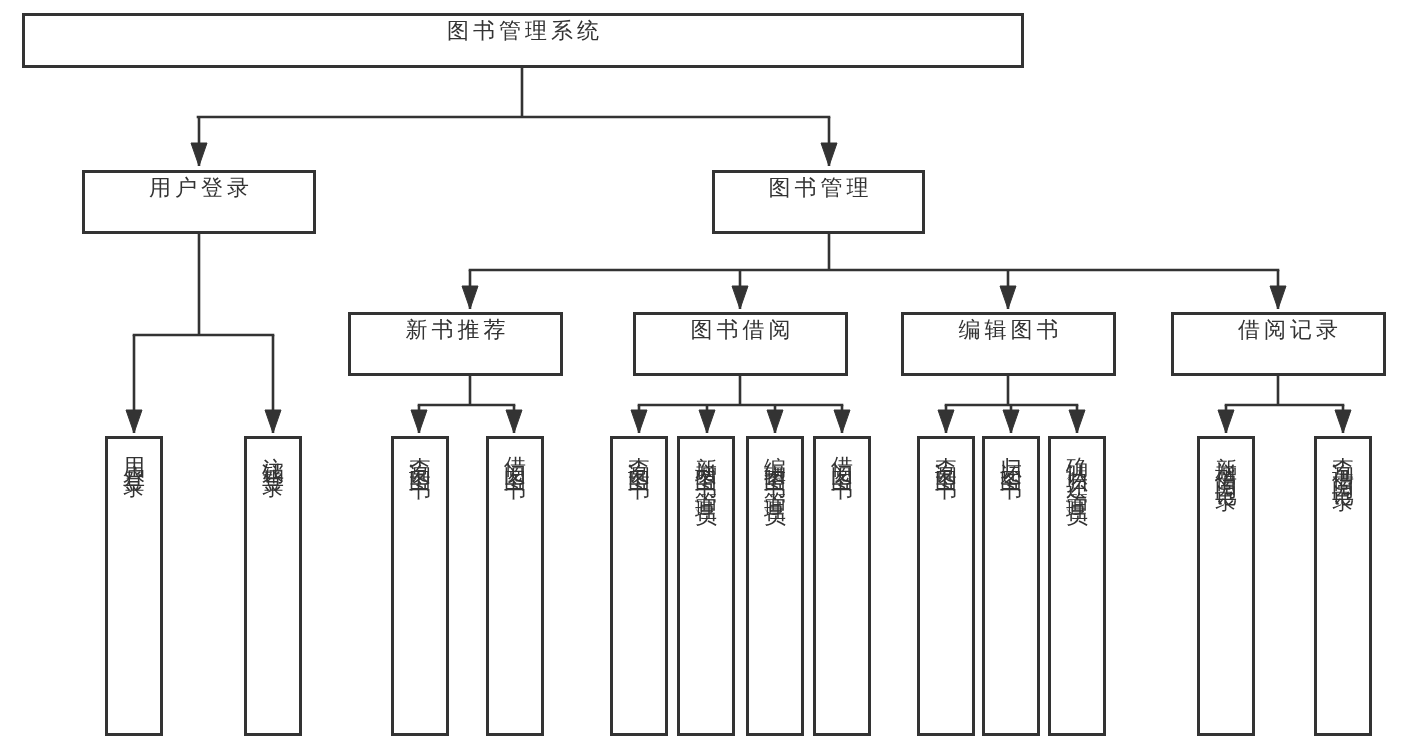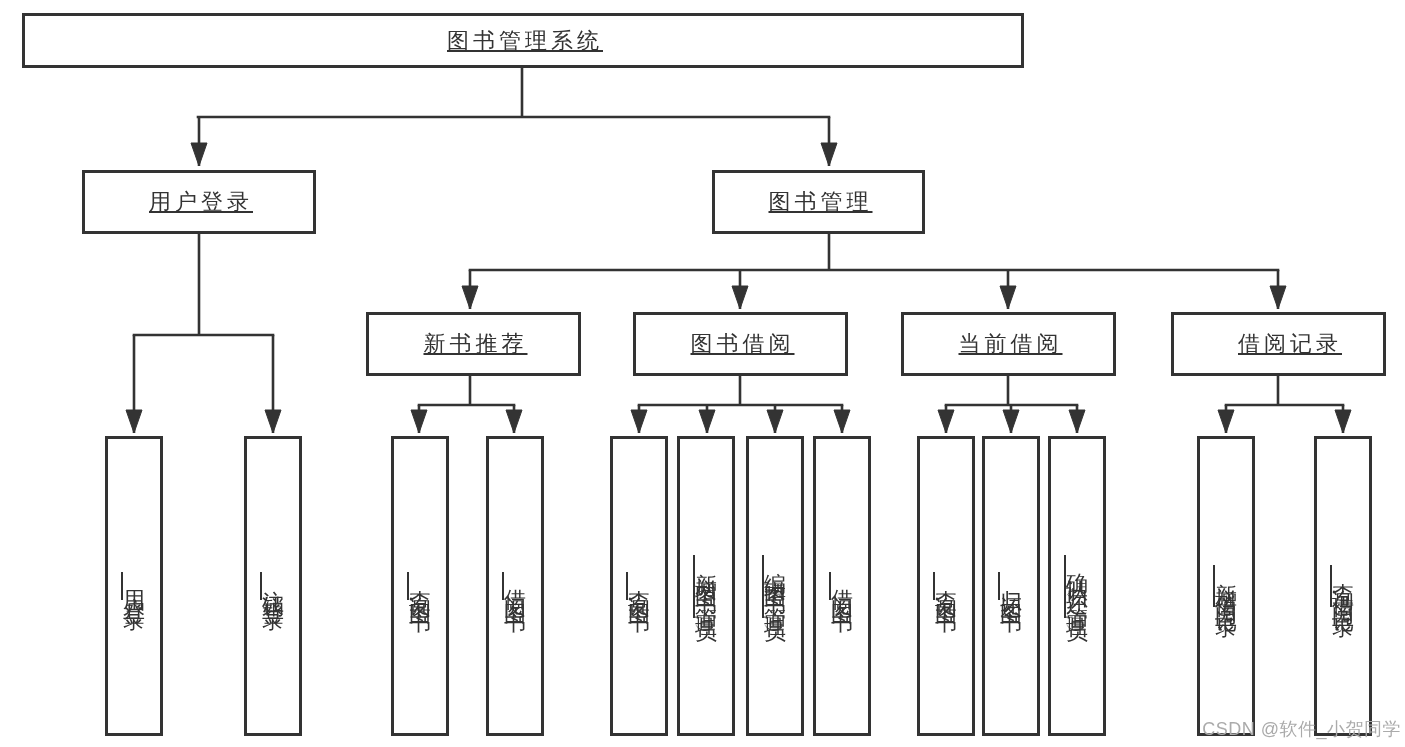--- a/index.html
+++ b/index.html
@@ -21,24 +21,23 @@
     top: 0;
     width: 1405px;
     height: 747px;
   }
   .box {
     position: absolute;
     box-sizing: border-box;
     background: #ffffff;
     border: 3px solid #333333;
     display: flex;
-    align-items: center;
+    align-items: flex-start;
     justify-content: center;
     color: #333333;
-    text-decoration: underline;
   }
   .hlabel {
     font-size: 22px;
     letter-spacing: 4px;
     text-indent: 4px;
     white-space: nowrap;
     color: #333333;
   }
   .vlabel {
     writing-mode: vertical-rl;
@@ -121,28 +120,28 @@
     <span class="hlabel">图书管理系统</span>
   </div>
 
   <div class="box" style="left:82px; top:170px; width:234px; height:64px;">
     <span class="hlabel">用户登录</span>
   </div>
   <div class="box" style="left:712px; top:170px; width:213px; height:64px;">
     <span class="hlabel">图书管理</span>
   </div>
 
-  <div class="box l3" style="left:366px;">
+  <div class="box l3" style="left:348px;">
     <span class="hlabel">新书推荐</span>
   </div>
   <div class="box l3" style="left:633px;">
     <span class="hlabel">图书借阅</span>
   </div>
   <div class="box l3" style="left:901px;">
-    <span class="hlabel">当前借阅</span>
+    <span class="hlabel">编辑图书</span>
   </div>
   <div class="box l3" style="left:1171px;padding-left:19px;">
     <span class="hlabel">借阅记录</span>
   </div>
 
   <div class="box leaf" style="left:105px;">
     <span class="vlabel">用户登录</span>
   </div>
   <div class="box leaf" style="left:244px;">
     <span class="vlabel">注销登录</span>
@@ -178,15 +177,14 @@
     <span class="vlabel">确认归还（管理员）</span>
   </div>
 
   <div class="box leaf" style="left:1197px;">
     <span class="vlabel">新增借阅记录</span>
   </div>
   <div class="box leaf" style="left:1314px;">
     <span class="vlabel">查询借阅记录</span>
   </div>
 
-  <div class="watermark">CSDN @软件_小贺同学</div>
 
 </div>
 
 </body></html>

